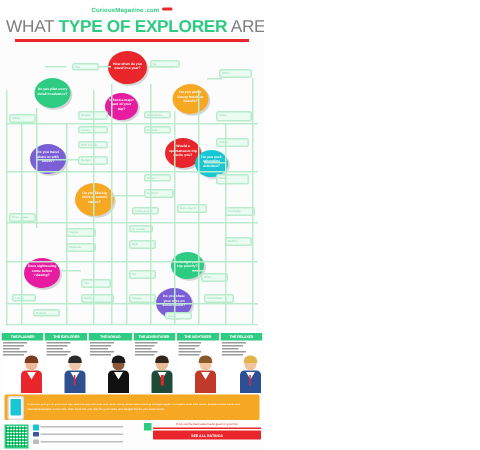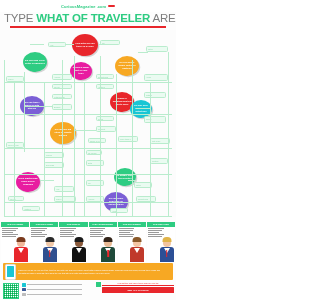--- a/index.html
+++ b/index.html
@@ -131,21 +131,21 @@
 <div class="page">
 
   <div class="brand">
     <span class="brand-main">CuriousMagazine</span>
     <span class="brand-sub">.com</span>
     <span class="brand-dash"></span>
   </div>
 
   <div class="title-wrap">
     <div class="title">
-      <span>TYPE </span><b>WHAT OF TRAVELER</b><span> ARE YOU?</span>
+      <span>WHAT </span><b>TYPE OF EXPLORER</b><span> ARE YOU?</span>
     </div>
     <div class="title-rule"></div>
   </div>
 
   <div class="flow" id="flow">
       <div class="bub red" style="left: 72px; top: 4px; width: 26px; height: 22px;">
         <span>How often do you travel in a year?</span>
       </div>
       <div class="bub green" style="left: 23px; top: 22px; width: 24px; height: 20px;">
         <span>Do you plan every detail in advance?</span>

